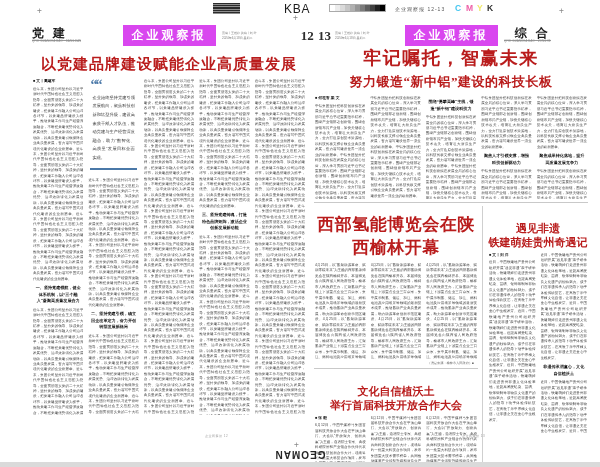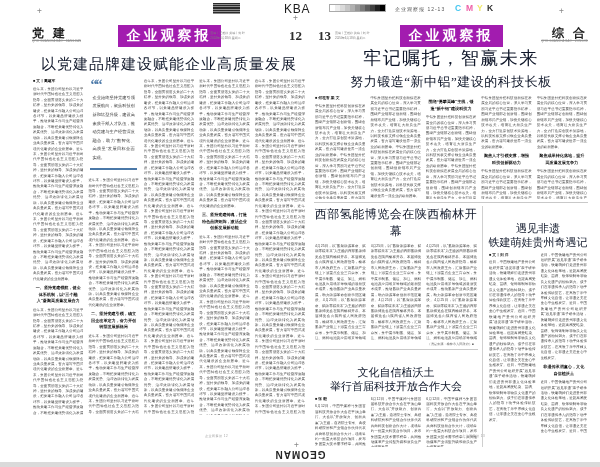--- a/index.html
+++ b/index.html
@@ -22,38 +22,38 @@
   .cmyk.k{left:487px;color:#2e2e2e;}
   .smalllabel{position:absolute;top:434px;font-size:3px;color:#9a9a9a;letter-spacing:.5px;}
   .press-bottom{position:absolute;left:50%;top:449px;transform:translateX(-50%) rotate(180deg);
         font-size:10px;font-weight:bold;color:#252525;letter-spacing:1px;}
   .sheet-edge{position:absolute;left:0;bottom:0;width:600px;height:5px;background:#dadada;}
   
   .pages{position:absolute;left:30px;top:25px;width:560px;height:407px;display:flex;gap:4px;}
   .page{width:278px;height:100%;box-sizing:border-box;padding:0 2px;position:relative;}
   .masthead{height:21px;display:flex;align-items:center;}
   .mh-side{width:84px;display:flex;align-items:center;}
-  .mh-side.right{justify-content:flex-end;gap:40px;}
+  .mh-side.right{justify-content:space-between;gap:40px;}
   .mh-center{flex:1;display:flex;justify-content:center;}
-  .papername{background:#a21caf;color:#fff;font-family:Liberation Serif, serif;font-weight:bold;
-        font-size:14px;letter-spacing:3px;padding:2px 9px;white-space:nowrap;}
+  .papername{background:#d946ef;color:#fff;font-family:Liberation Serif, serif;font-weight:bold;
+        font-size:12px;letter-spacing:3px;padding:2px 9px;white-space:nowrap;}
   .slogo{line-height:1;}
   .slogo-title{font-size:12px;font-weight:bold;font-family:"Liberation Serif", serif;
         letter-spacing:3px;color:#1e1e1e;white-space:nowrap;}
   .slogo-sub{font-size:2.6px;color:#8a8a8a;border-top:.5px solid #9a9a9a;margin-top:1px;
         padding-top:.5px;letter-spacing:.3px;white-space:nowrap;}
   .edlines{font-size:3px;color:#7d7d7d;line-height:1.6;white-space:nowrap;}
   .pnum{font-size:13px;font-family:"Liberation Serif", serif;font-weight:bold;color:#2e2e2e;line-height:1;}
   .mh-side .pnum{margin:0 4px;}
   
-  .hl{font-family:"Liberation Serif", serif;font-weight:normal;text-align:center;color:#0f172a;}
+  .hl{font-family:"Liberation Serif", serif;font-weight:bold;text-align:center;color:#b91c1c;}
   .headline-l{font-size:15px;letter-spacing:1px;margin:9px 0 5px;}
   .headline-r1{font-size:18px;letter-spacing:1.5px;margin:0 0 0;}
   .headline-r2{font-size:13px;letter-spacing:.5px;margin:3px 0 5px;}
-  .hl-hydrogen{font-size:12px;letter-spacing:.5px;margin:0 0 4px;}
+  .hl-hydrogen{font-size:17px;letter-spacing:.5px;margin:7px 0 4px;}
   .hl-sm{font-size:11px;line-height:1.3;margin:0;}
   .hl-sm.first{margin-top:15px;}
   .hl-sm.last{margin-bottom:3px;}
   
   .byline{font-size:3.8px;color:#222;margin:0 0 2px 0;font-weight:bold;}
   .cols{display:flex;gap:5px;padding:0 1px;}
   .col{flex:1;overflow:hidden;text-align:justify;font-size:3.5px;line-height:1.55;color:#404040;
         word-break:break-all;}
   .h-main{height:336px;}
   .h-top{height:103px;}

